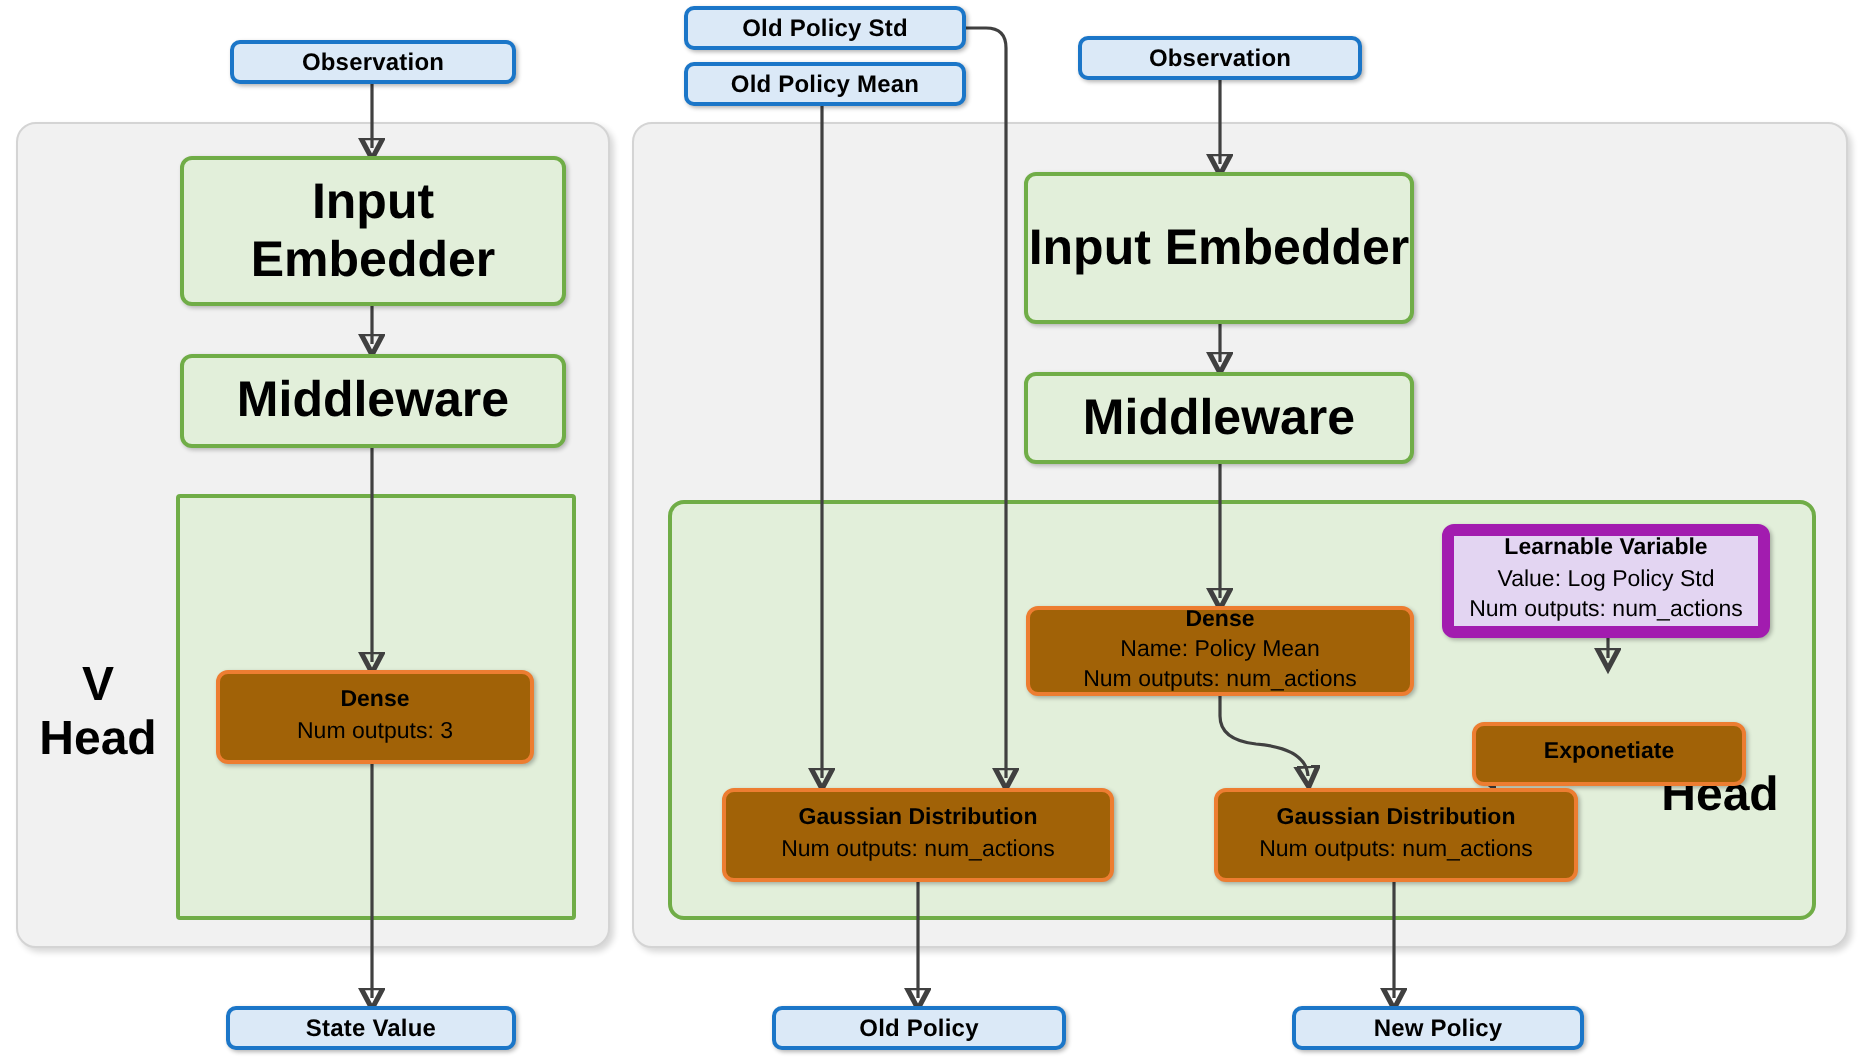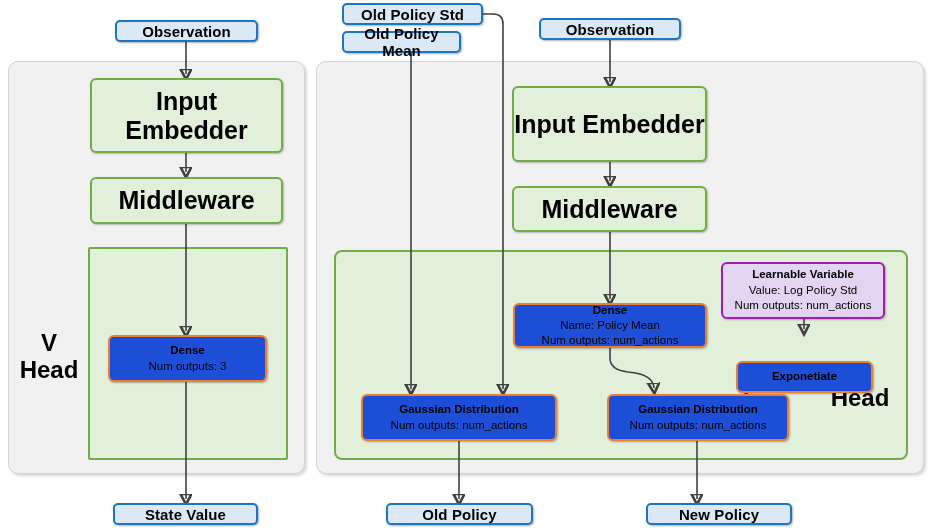--- a/index.html
+++ b/index.html
@@ -15,54 +15,54 @@
   
   .node{position:absolute;box-sizing:border-box;display:flex;flex-direction:column;
         align-items:center;justify-content:center;text-align:center;z-index:5;}
 
   
   .io{
     background:#dbe9f7;
     border:2px solid #1b76c8;
     border-radius:5px;
     color:#000;
-    font-size:15px;
+    font-size:12px;
     font-weight:bold;
     box-shadow:1px 1px 2px rgba(0,0,0,0.30);
     letter-spacing:0.1px;
   }
 
   
   .green{
     background:#e2efda;
     border:2px solid #70ad47;
     border-radius:6px;
     color:#000;
     font-weight:bold;
     box-shadow:1px 1px 2px rgba(0,0,0,0.25);
   }
   .green.big{font-size:25px;}
 
   
   .orange{
-    background:#1d4ed8;
+    background:#a16207;
     border:2px solid #ed7d31;
     border-radius:6px;
     color:#000;
     box-shadow:1px 1px 2px rgba(0,0,0,0.28);
     font-size:11.5px;
     line-height:1.32;
     padding:2px 4px;
   }
   .orange .ttl{font-weight:bold;}
 
   
   .purple{
     background:#e3d5f2;
-    border:2px solid #a21caf;
+    border:6px solid #a21caf;
     border-radius:6px;
     color:#000;
     box-shadow:1px 1px 2px rgba(0,0,0,0.28);
     font-size:11.5px;
     line-height:1.35;
     padding:2px 4px;
   }
   .purple .ttl{font-weight:bold;}
 
   
@@ -151,21 +151,21 @@
 
     <line x1="459" y1="441" x2="459" y2="499" marker-end="url(#ah)"></line>
 
     <line x1="697" y1="441" x2="697" y2="499" marker-end="url(#ah)"></line>
   </svg>
 
   <div class="node io" style="left:115px;top:20px;width:143px;height:22px;">Observation</div>
 
   <div class="node io" style="left:342px;top:3px;width:141px;height:22px;">Old Policy Std</div>
 
-  <div class="node io" style="left:342px;top:31px;width:119px;height:22px;">Old Policy Mean</div>
+  <div class="node io" style="left:342px;top:31px;width:141px;height:22px;">Old Policy Mean</div>
 
   <div class="node io" style="left:539px;top:18px;width:142px;height:22px;">Observation</div>
 
   <div class="node green big" style="left:90px;top:78px;width:193px;height:75px;">Input Embedder</div>
 
   <div class="node green big" style="left:90px;top:177px;width:193px;height:47px;">Middleware</div>
 
   <div class="node orange" style="left:108px;top:335px;width:159px;height:47px;">
     <div class="ttl">Dense</div>
     <div>Num outputs: 3</div>

